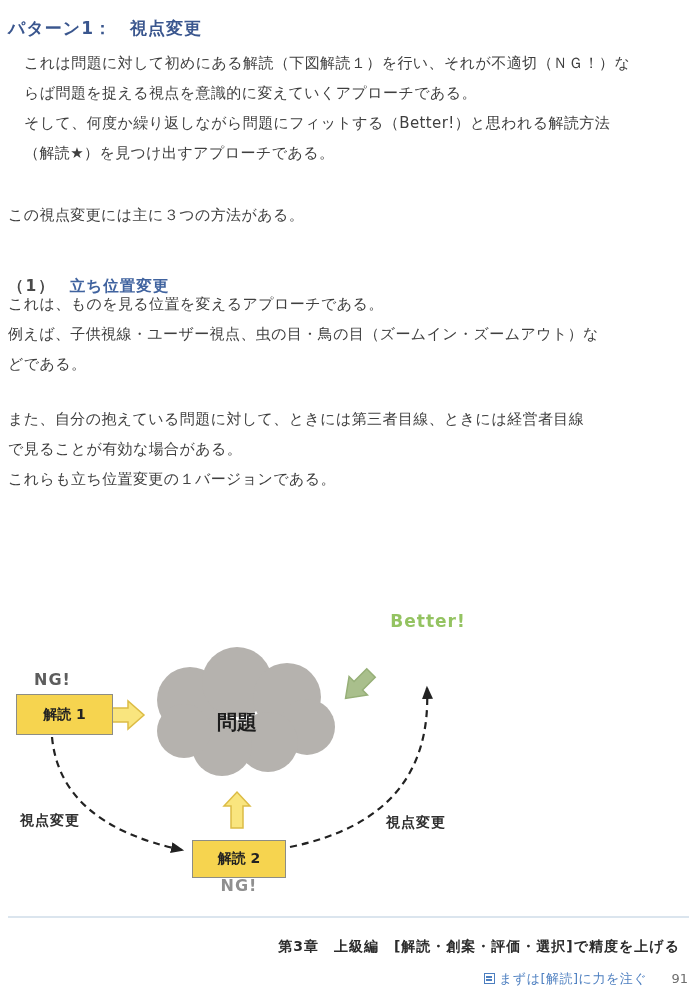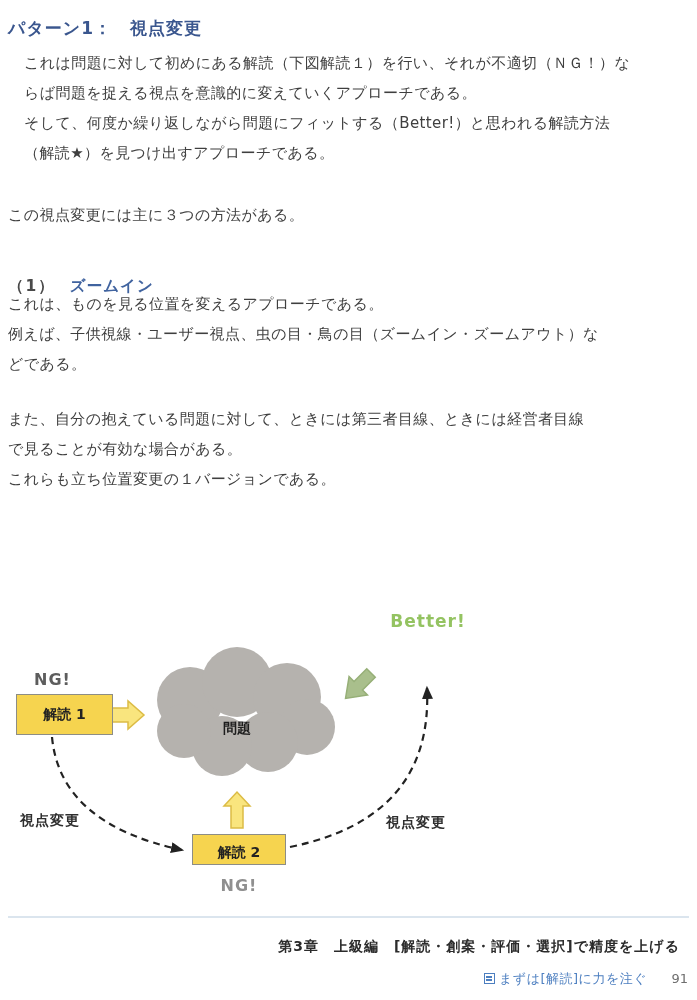--- a/index.html
+++ b/index.html
@@ -34,28 +34,28 @@
   .dlabel{position:absolute;font-weight:bold;color:#2e2e2e;font-size:14px;letter-spacing:1px;}
   .ng-top{left:34px;top:70px;color:#5d5d5d;font-size:16px;font-weight:bold;letter-spacing:1px;}
   .ng-bottom{left:192px;top:276px;width:94px;text-align:center;color:#8f8f8f;font-size:16px;font-weight:bold;letter-spacing:1px;}
   .better{left:382px;top:11px;width:92px;text-align:center;color:#94c361;font-size:17px;font-weight:bold;letter-spacing:1px;}
   .ybox{
     position:absolute;background:#f6d44f;border:1.4px solid #8d8d85;
     text-align:center;font-size:14px;font-weight:bold;color:#222;
     box-sizing:border-box;
   }
   .box1{left:16px;top:94px;width:97px;height:41px;line-height:38px;}
-  .box2{left:192px;top:234px;width:94px;height:31px;line-height:35px;}
+  .box2{left:192px;top:240px;width:94px;height:38px;line-height:35px;}
   .gbox{
     position:absolute;left:380px;top:40px;width:93px;height:36px;line-height:33px;
     background:#b8c9a6;border:1.4px solid #8d9486;text-align:center;
     font-size:13.5px;font-weight:bold;color:#222;box-sizing:border-box;
   }
-  .cloud-label{position:absolute;left:197px;top:120px;width:80px;text-align:center;
-    font-size:14px;font-weight:bold;color:#1d1d1d;}
+  .cloud-label{position:absolute;left:197px;top:109px;width:80px;text-align:center;
+    font-size:20px;font-weight:bold;color:#1d1d1d;}
   .vp-left{left:20px;top:212px;}
   .vp-right{left:386px;top:214px;}
 
   
   .footer-rule{left:8px;top:916px;width:681px;height:2px;background:#dbe5ee;}
   .footer-chapter{top:938px;right:17px;font-size:14px;font-weight:bold;color:#2b2b2b;letter-spacing:1px;}
   .footer-sub{top:970px;right:50px;font-size:13px;color:#4d7fc0;letter-spacing:0.5px;padding-left:20px;}
   .sq{
     display:inline-block;width:11px;height:11px;border:1.5px solid #4d7fc0;
     margin-right:4px;position:relative;top:1px;box-sizing:border-box;
@@ -73,21 +73,21 @@
 
   <h1 class="abs page-title">パターン1：　視点変更</h1>
 
   <p class="abs body-text p-intro">これは問題に対して初めにある解読（下図解読１）を行い、それが不適切（ＮＧ！）な
 らば問題を捉える視点を意識的に変えていくアプローチである。
 そして、何度か繰り返しながら問題にフィットする（Better!）と思われる解読方法
 （解読★）を見つけ出すアプローチである。</p>
 
   <p class="abs body-text p-methods">この視点変更には主に３つの方法がある。</p>
 
-  <h2 class="abs sec-heading"><span class="num">（1）</span><span class="ttl">ズームイン</span></h2>
+  <h2 class="abs sec-heading"><span class="num">（1）</span><span class="ttl">立ち位置変更</span></h2>
 
   <p class="abs body-text p-body1">これは、ものを見る位置を変えるアプローチである。
 例えば、子供視線・ユーザー視点、虫の目・鳥の目（ズームイン・ズームアウト）な
 どである。</p>
 
   <p class="abs body-text p-body2">また、自分の抱えている問題に対して、ときには第三者目線、ときには経営者目線
 で見ることが有効な場合がある。
 これらも立ち位置変更の１バージョンである。</p>
 
   <div class="diagram">

